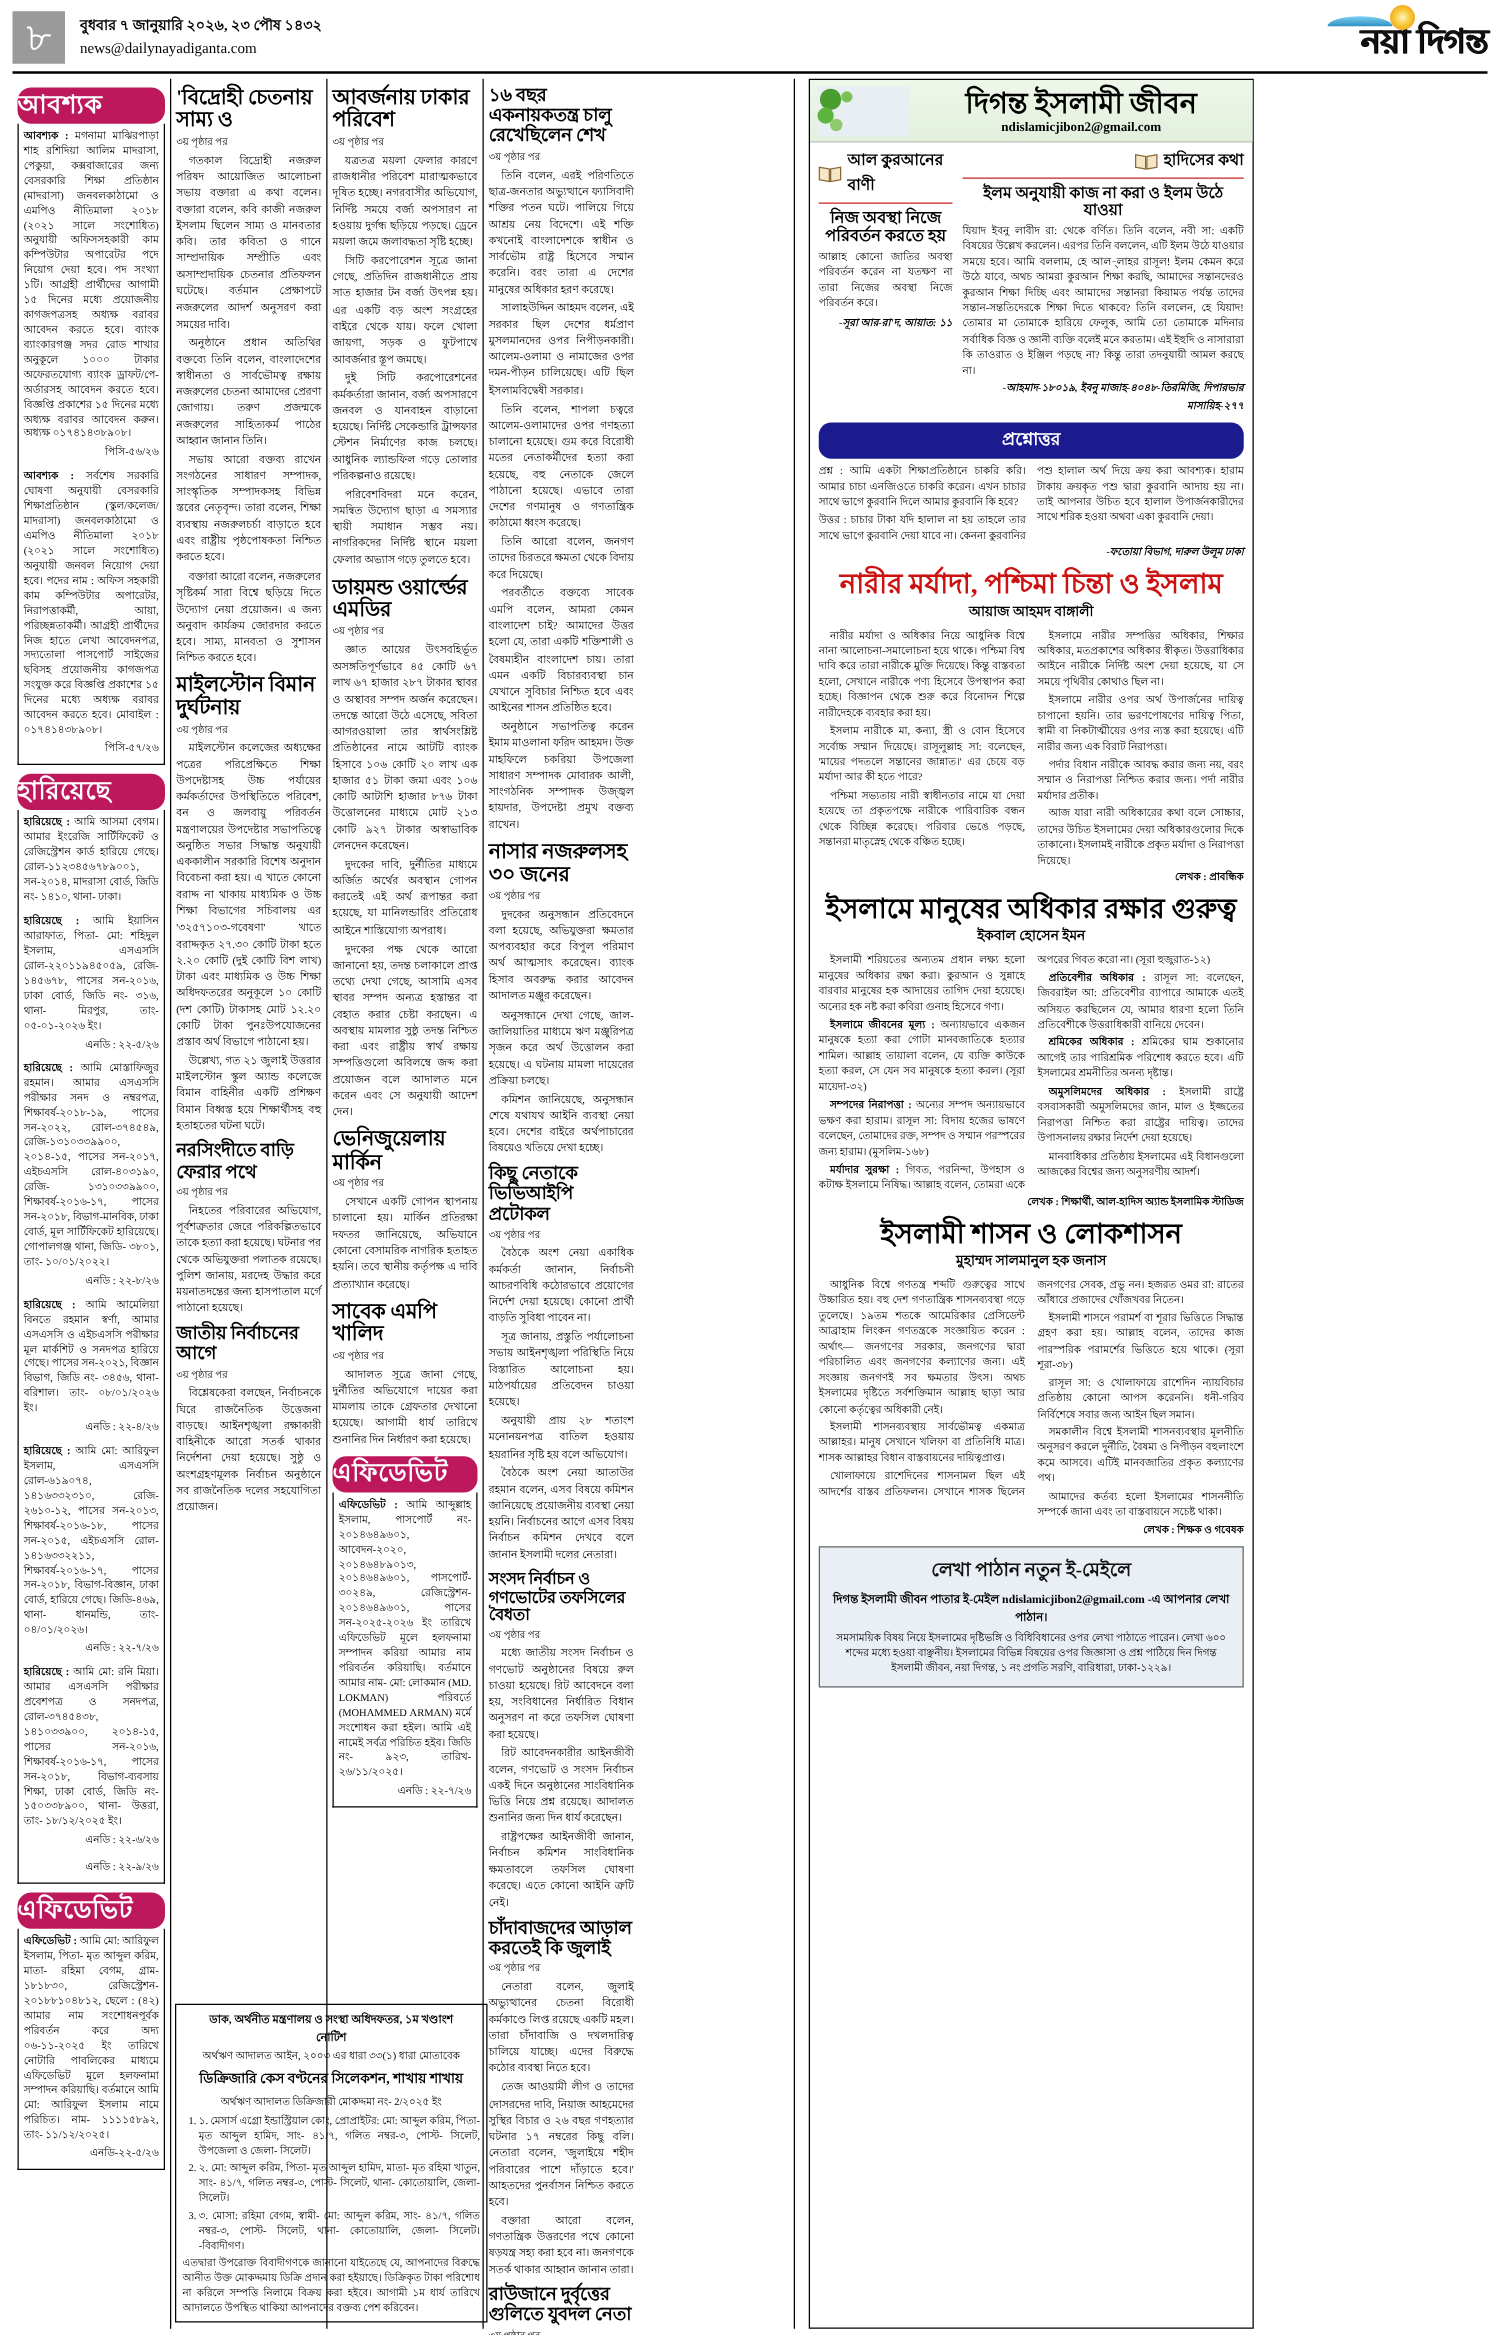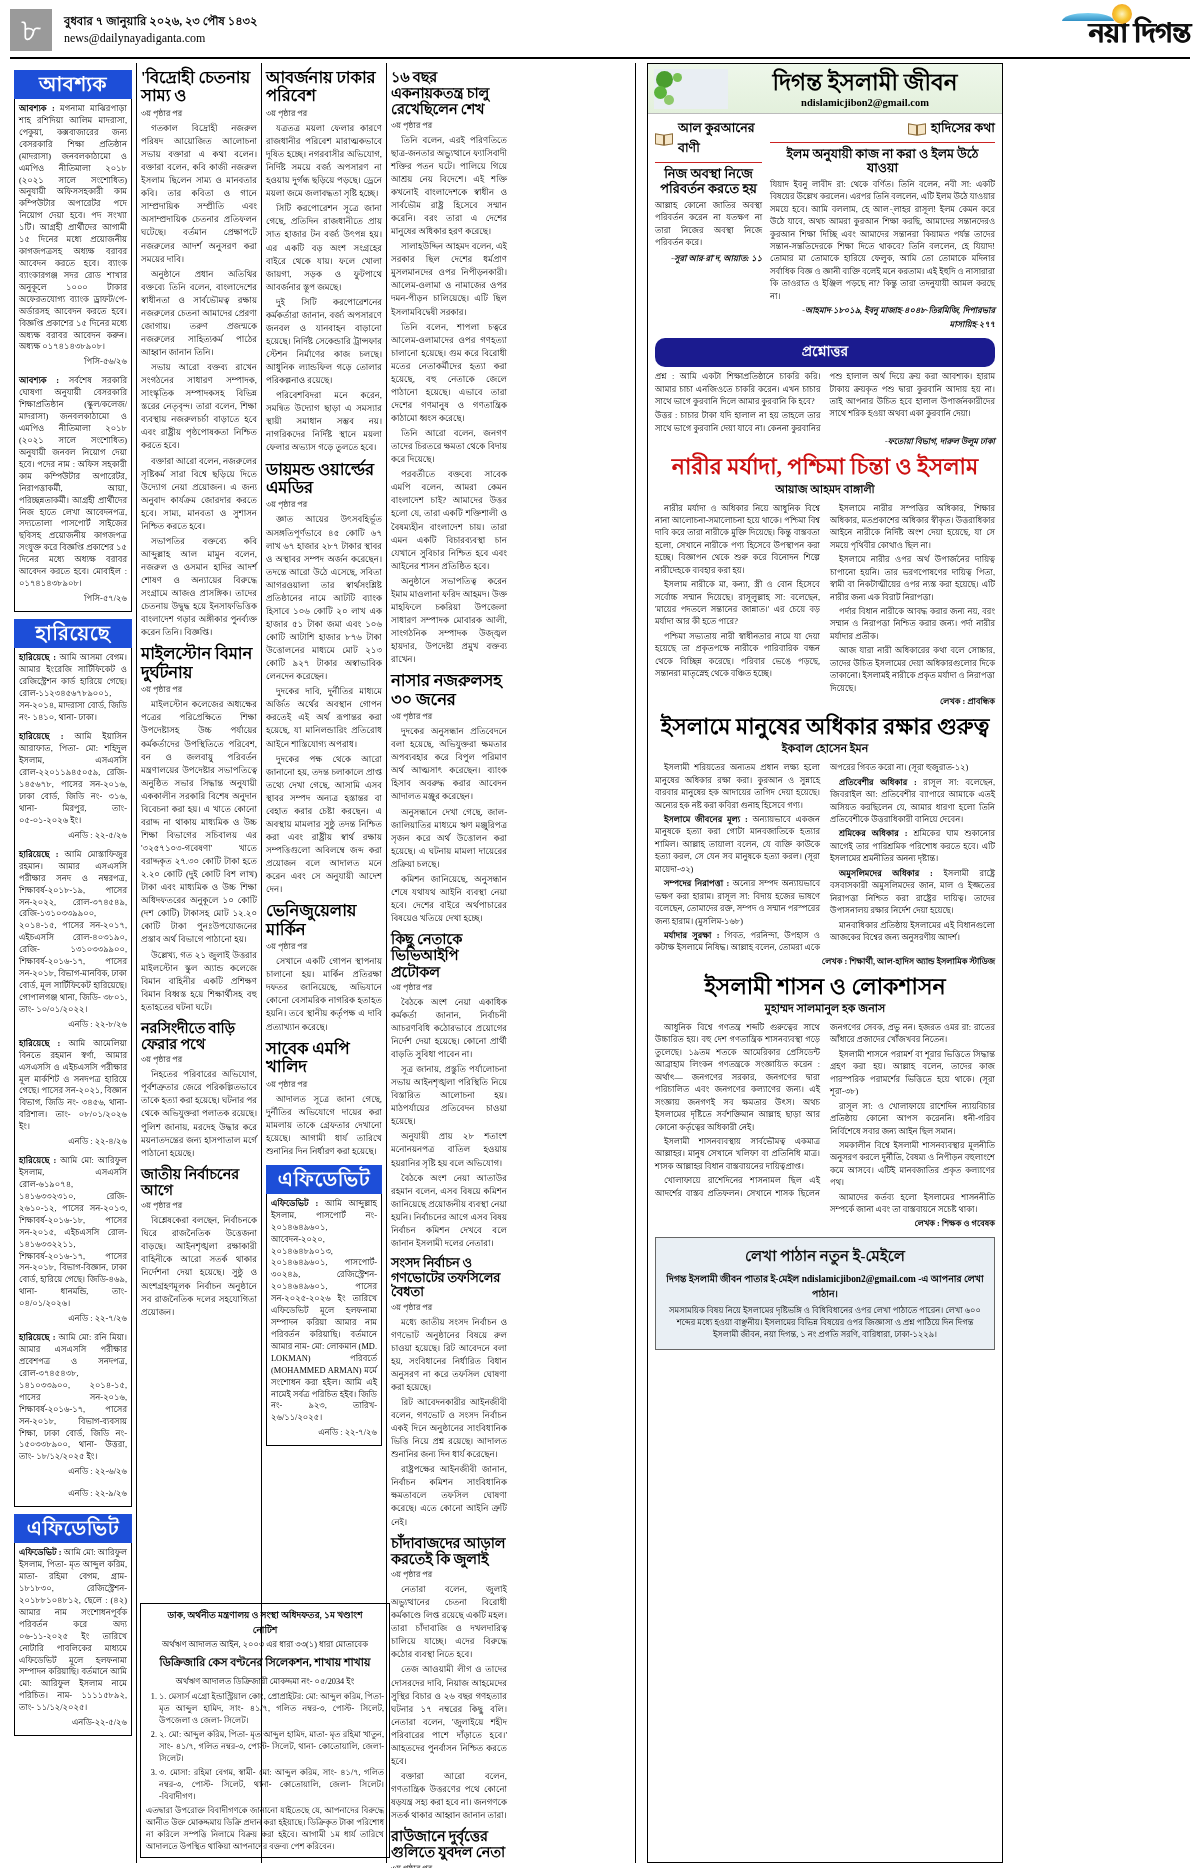--- a/index.html
+++ b/index.html
@@ -50,23 +50,23 @@
   .left-zone { display:flex; width:620px; }
   .divider-v { width:1px; background:#000; margin:0 5px; }
   .right-zone { width:356px; margin-left:6px; }
 
   .col { width:124px; padding:0 4px; }
   .col.c1 { width:126px; }
   .colrule { width:1px; background:#000; align-self:stretch; }
 
   
   .secbar {
-    background:#1d4ed8; color:#fff; text-align:center;
+    background:#be185d; color:#fff; 
     font-size:20px; font-weight:700; letter-spacing:0.5px;
-    padding:3px 0 4px 0; margin:7px 0 0 0; line-height:1.1;
+    padding:3px 0 4px 0; margin:7px 0 0 0; line-height:1.1;border-radius:11px;
   }
   .adbox { border:1px solid #000; border-top:none; padding:4px 4px 5px 4px; }
 
   .adtext {
     font-size:8.4px; line-height:1.42; text-align:justify;
     font-family:"Liberation Serif", serif; hyphens:auto; word-break:break-word;
   }
   .adtext b { font-weight:700; }
   .adref { text-align:right; font-size:8.4px; margin-top:2px; }
   .sep { height:6px; }
@@ -231,21 +231,20 @@
       <div class="colrule"></div>
 
       <div class="col">
         <div class="hl">'বিদ্রোহী চেতনায় সাম্য ও</div>
         <div class="cont">৩য় পৃষ্ঠার পর</div>
         <div class="btext">
             <p>গতকাল বিদ্রোহী নজরুল পরিষদ আয়োজিত আলোচনা সভায় বক্তারা এ কথা বলেন। বক্তারা বলেন, কবি কাজী নজরুল ইসলাম ছিলেন সাম্য ও মানবতার কবি। তার কবিতা ও গানে সাম্প্রদায়িক সম্প্রীতি এবং অসাম্প্রদায়িক চেতনার প্রতিফলন ঘটেছে। বর্তমান প্রেক্ষাপটে নজরুলের আদর্শ অনুসরণ করা সময়ের দাবি।</p>
             <p>অনুষ্ঠানে প্রধান অতিথির বক্তব্যে তিনি বলেন, বাংলাদেশের স্বাধীনতা ও সার্বভৌমত্ব রক্ষায় নজরুলের চেতনা আমাদের প্রেরণা জোগায়। তরুণ প্রজন্মকে নজরুলের সাহিত্যকর্ম পাঠের আহ্বান জানান তিনি।</p>
             <p>সভায় আরো বক্তব্য রাখেন সংগঠনের সাধারণ সম্পাদক, সাংস্কৃতিক সম্পাদকসহ বিভিন্ন স্তরের নেতৃবৃন্দ। তারা বলেন, শিক্ষা ব্যবস্থায় নজরুলচর্চা বাড়াতে হবে এবং রাষ্ট্রীয় পৃষ্ঠপোষকতা নিশ্চিত করতে হবে।</p>
             <p>বক্তারা আরো বলেন, নজরুলের সৃষ্টিকর্ম সারা বিশ্বে ছড়িয়ে দিতে উদ্যোগ নেয়া প্রয়োজন। এ জন্য অনুবাদ কার্যক্রম জোরদার করতে হবে। সাম্য, মানবতা ও সুশাসন নিশ্চিত করতে হবে।</p>
-            <p>সভাপতির বক্তব্যে কবি আব্দুল্লাহ আল মামুন বলেন, নজরুল ও ওসমান হাদির আদর্শ শোষণ ও অন্যায়ের বিরুদ্ধে সংগ্রামে আজও প্রাসঙ্গিক। তাদের চেতনায় উদ্বুদ্ধ হয়ে ইনসাফভিত্তিক বাংলাদেশ গড়ার অঙ্গীকার পুনর্ব্যক্ত করেন তিনি। বিজ্ঞপ্তি।</p>
           </div>
 
         <div class="hl">মাইলস্টোন বিমান দুর্ঘটনায়</div>
         <div class="cont">৩য় পৃষ্ঠার পর</div>
         <div class="btext">
             <p>মাইলস্টোন কলেজের অধ্যক্ষের পত্রের পরিপ্রেক্ষিতে শিক্ষা উপদেষ্টাসহ উচ্চ পর্যায়ের কর্মকর্তাদের উপস্থিতিতে পরিবেশ, বন ও জলবায়ু পরিবর্তন মন্ত্রণালয়ের উপদেষ্টার সভাপতিত্বে অনুষ্ঠিত সভার সিদ্ধান্ত অনুযায়ী এককালীন সরকারি বিশেষ অনুদান বিবেচনা করা হয়। এ খাতে কোনো বরাদ্দ না থাকায় মাধ্যমিক ও উচ্চ শিক্ষা বিভাগের সচিবালয় এর '৩২৫৭১০৩-গবেষণা' খাতে বরাদ্দকৃত ২৭.৩০ কোটি টাকা হতে ২.২০ কোটি (দুই কোটি বিশ লাখ) টাকা এবং মাধ্যমিক ও উচ্চ শিক্ষা অধিদফতরের অনুকূলে ১০ কোটি (দশ কোটি) টাকাসহ মোট ১২.২০ কোটি টাকা পুনঃউপযোজনের প্রস্তাব অর্থ বিভাগে পাঠানো হয়।</p>
             <p>উল্লেখ্য, গত ২১ জুলাই উত্তরার মাইলস্টোন স্কুল অ্যান্ড কলেজে বিমান বাহিনীর একটি প্রশিক্ষণ বিমান বিধ্বস্ত হয়ে শিক্ষার্থীসহ বহু হতাহতের ঘটনা ঘটে।</p>
           </div>
 
         <div class="hl sm">নরসিংদীতে বাড়ি ফেরার পথে</div>
@@ -460,21 +459,21 @@
       </div>
     </div>
   </div>
 
   <div style="position:absolute; left:140px; bottom:10px; width:250px;">
     <div class="notice">
       <div class="notice-c notice-t1">ডাক, অর্থনীত মন্ত্রণালয় ও সংস্থা অধিদফতর, ১ম খণ্ডাংশ</div>
       <div class="notice-c notice-t1">নোটিশ</div>
       <div class="notice-c notice-t2">অর্থঋণ আদালত আইন, ২০০৩ এর ধারা ৩৩(১) ধারা মোতাবেক</div>
       <div class="notice-hd">ডিক্রিজারি কেস বণ্টনের সিলেকশন, শাখায় শাখায়</div>
-      <div class="notice-c notice-t2">অর্থঋণ আদালত ডিক্রিজারী মোকদ্দমা নং- ০৫/2034 ইং</div>
+      <div class="notice-c notice-t2">অর্থঋণ আদালত ডিক্রিজারী মোকদ্দমা নং- 2/২০২৫ ইং</div>
       <div class="notice-body">
         <ol>
             <li>১. মেসার্স এগ্রো ইন্ডাস্ট্রিয়াল কোং, প্রোপ্রাইটর: মো: আব্দুল করিম, পিতা- মৃত আব্দুল হামিদ, সাং- ৪১/৭, গলিত নম্বর-৩, পোস্ট- সিলেট, উপজেলা ও জেলা- সিলেট।</li>
             <li>২. মো: আব্দুল করিম, পিতা- মৃত আব্দুল হামিদ, মাতা- মৃত রহিমা খাতুন, সাং- ৪১/৭, গলিত নম্বর-৩, পোস্ট- সিলেট, থানা- কোতোয়ালি, জেলা- সিলেট।</li>
             <li>৩. মোসা: রহিমা বেগম, স্বামী- মো: আব্দুল করিম, সাং- ৪১/৭, গলিত নম্বর-৩, পোস্ট- সিলেট, থানা- কোতোয়ালি, জেলা- সিলেট। -বিবাদীগণ।</li>
           </ol>
         <div style="margin-top:3px;">এতদ্বারা উপরোক্ত বিবাদীগণকে জানানো যাইতেছে যে, আপনাদের বিরুদ্ধে আনীত উক্ত মোকদ্দমায় ডিক্রি প্রদান করা হইয়াছে। ডিক্রিকৃত টাকা পরিশোধ না করিলে সম্পত্তি নিলামে বিক্রয় করা হইবে। আগামী ১ম ধার্য তারিখে আদালতে উপস্থিত থাকিয়া আপনাদের বক্তব্য পেশ করিবেন।</div>
       </div>
     </div>
   </div>

